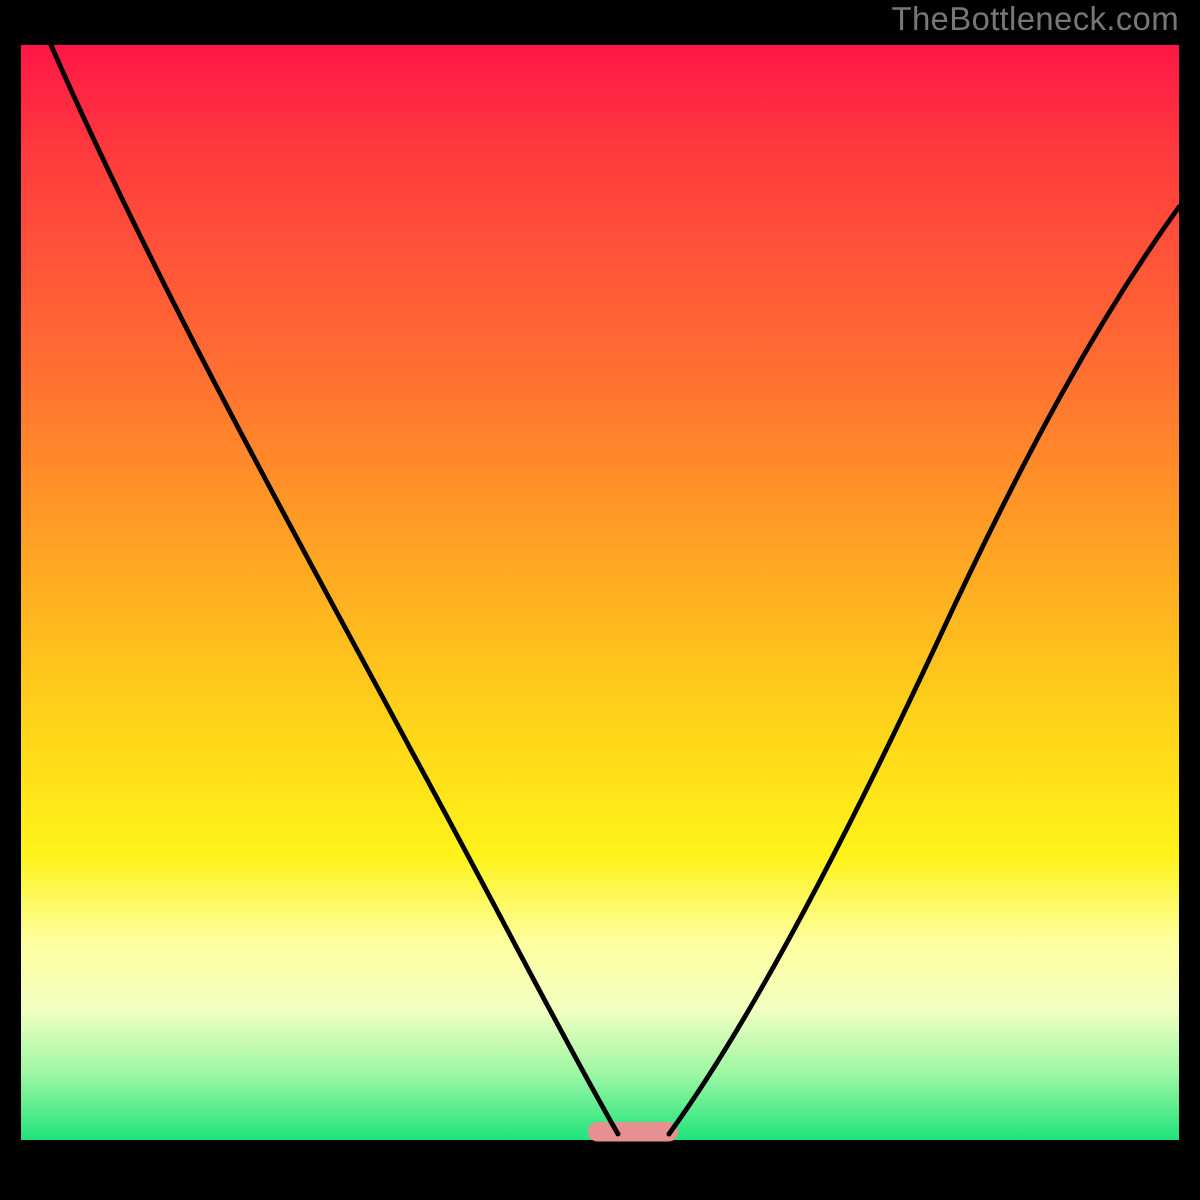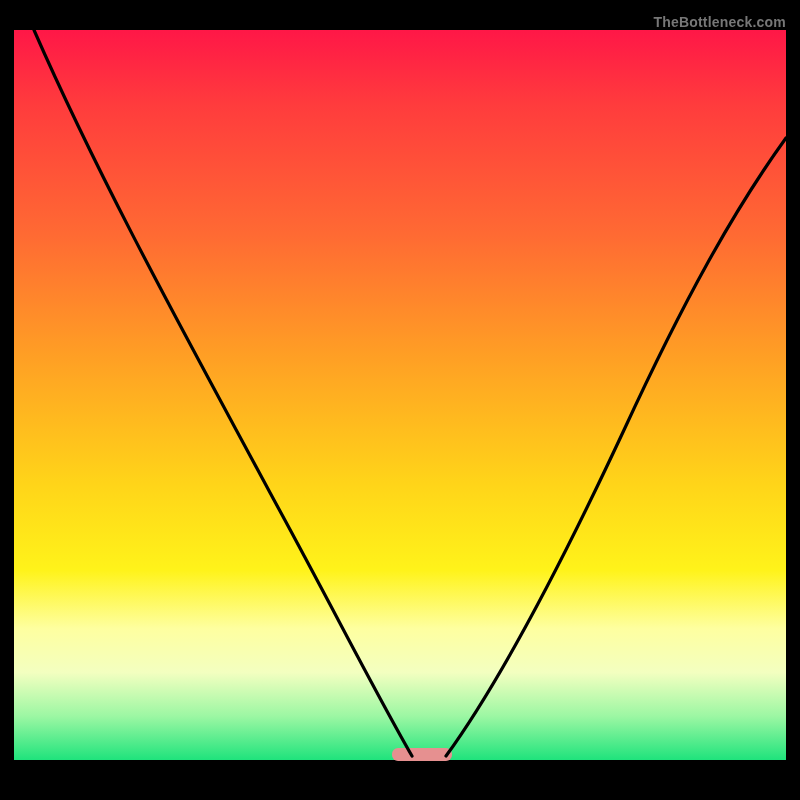--- a/index.html
+++ b/index.html
@@ -35,25 +35,25 @@
       #ffd419 62%,
       #fff31a 74%,
       #feffa0 82%,
       #f3ffc0 88%,
       #9cf7a3 94%,
       #1fe37c 100%
     );
   }
   .watermark {
     position: absolute;
-    top: 14px;
+    top: 0;
     right: 14px;
     color: #777;
-    font-size: 14px;
-    font-weight: 700;
+    font-size: 22px;
+    font-weight: 400;
     letter-spacing: 0.2px;
     user-select: none;
   }
   svg.curve {
     position: absolute;
     left: 0;
     top: 0;
     width: 772px;
     height: 756px;
     pointer-events: none;

